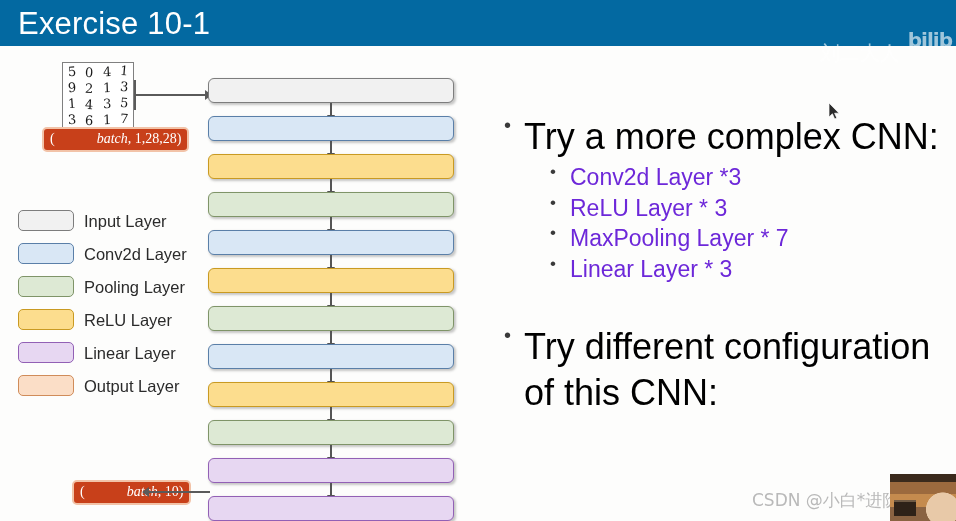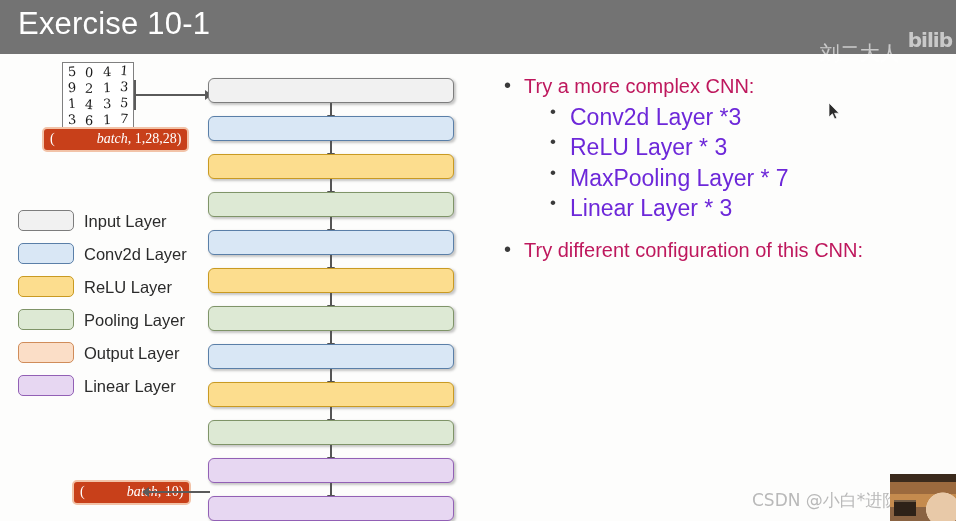--- a/index.html
+++ b/index.html
@@ -14,22 +14,22 @@
     background: #fdfdfc;
     overflow: hidden;
     font-family: "Liberation Sans", sans-serif;
   }
 
   
   #header {
     position: absolute;
     left: 0; top: 0;
     width: 956px;
-    height: 54px;
-    background: #737373;
+    height: 46px;
+    background: #0369a1;
   }
   #header-title {
     position: absolute;
     left: 18px;
     top: 6px;
     font-size: 31px;
     color: #ffffff;
     font-weight: 400;
     letter-spacing: 0.2px;
     white-space: nowrap;
@@ -222,24 +222,25 @@
   
   #bullets {
     position: absolute;
     left: 500px;
     top: 74px;
     width: 446px;
   }
   .bullet-l1 {
     position: relative;
     padding-left: 24px;
-    font-size: 20px;
-    color: #be185d;
+    font-size: 36px;
+    color: #000000;
     line-height: 1.28;
     margin-bottom: 2px;
+    margin-top: 40px;
   }
   .bullet-l1::before {
     content: "\2022";
     position: absolute;
     left: 4px;
     top: -1px;
     font-size: 20px;
     color: #3a3a3a;
   }
   .bullet-l2 {
@@ -345,34 +346,34 @@
   <div id="legend">
     <div class="legend-row">
       <span class="legend-swatch c-input"></span>
       <span class="legend-text">Input Layer</span>
     </div>
     <div class="legend-row">
       <span class="legend-swatch c-conv"></span>
       <span class="legend-text">Conv2d Layer</span>
     </div>
     <div class="legend-row">
+      <span class="legend-swatch c-pool"></span>
+      <span class="legend-text">Pooling Layer</span>
+    </div>
+    <div class="legend-row">
       <span class="legend-swatch c-relu"></span>
       <span class="legend-text">ReLU Layer</span>
     </div>
     <div class="legend-row">
-      <span class="legend-swatch c-pool"></span>
-      <span class="legend-text">Pooling Layer</span>
+      <span class="legend-swatch c-linear"></span>
+      <span class="legend-text">Linear Layer</span>
     </div>
     <div class="legend-row">
       <span class="legend-swatch c-output"></span>
       <span class="legend-text">Output Layer</span>
-    </div>
-    <div class="legend-row">
-      <span class="legend-swatch c-linear"></span>
-      <span class="legend-text">Linear Layer</span>
     </div>
   </div>
 
   <div id="diagram">
     <div class="layer-box c-input" style="top:0px"></div>
     <div class="flow-arrow" style="top:25px;height:13px"></div>
     <div class="layer-box c-conv" style="top:38px"></div>
     <div class="flow-arrow" style="top:63px;height:13px"></div>
     <div class="layer-box c-relu" style="top:76px"></div>
     <div class="flow-arrow" style="top:101px;height:13px"></div>

